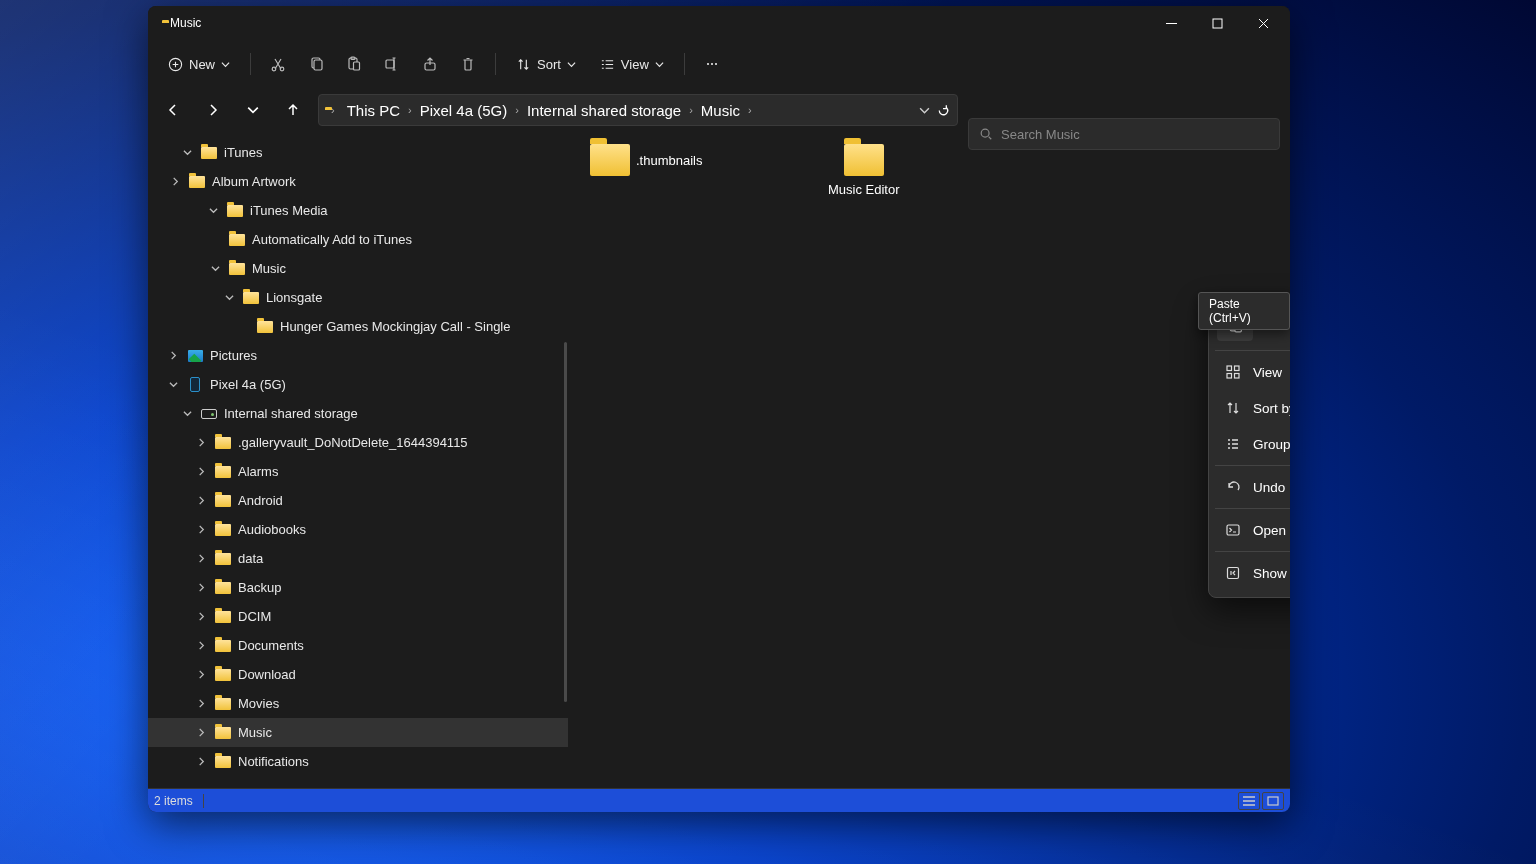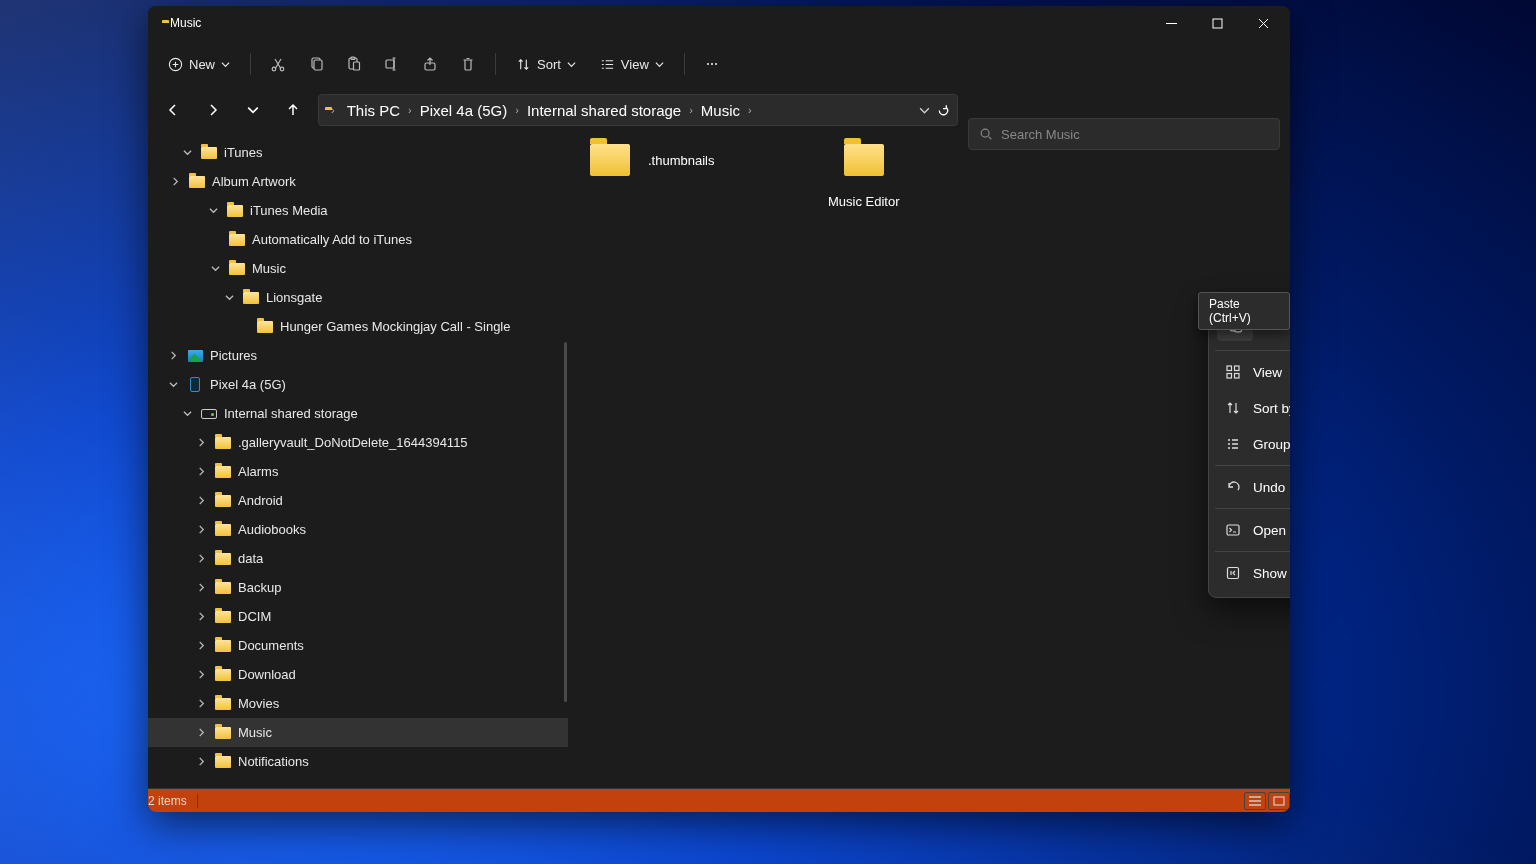--- a/index.html
+++ b/index.html
@@ -54,42 +54,42 @@
   .node .chev.empty { visibility:hidden; }
   .node .ico { width:18px; height:16px; display:flex; align-items:center; justify-content:center; }
   .folder-ic { width:16px; height:12px; background:linear-gradient(#ffe39a,#f1c23a); border-radius:1px; position:relative; }
   .folder-ic::before { content:""; position:absolute; top:-3px; left:0; width:7px; height:3px; background:#f1c23a; border-radius:1px 1px 0 0; }
   .pic-ic { width:15px; height:12px; background:linear-gradient(#38aee8,#1c79c9); border-radius:1px; position:relative; overflow:hidden; }
   .pic-ic::after { content:""; position:absolute; left:2px; bottom:-2px; width:10px; height:8px; background:#16a34a; transform:rotate(45deg); }
   .phone-ic { width:10px; height:15px; border:1.5px solid #2b90c9; border-radius:2px; background:#132739; }
   .drive-ic { width:16px; height:10px; border:1.5px solid #ccc; border-radius:2px; position:relative; }
   .drive-ic::after { content:""; position:absolute; right:2px; top:3px; width:3px; height:3px; background:#7ec36e; border-radius:50%; }
   .content { flex:1; position:relative; padding:10px 16px; overflow:auto; }
-  .item { display:flex; align-items:center; gap:18px; position:absolute; }
+  .item { display:flex; align-items:center; gap:6px; position:absolute; }
   .big-folder { width:40px; height:32px; background:linear-gradient(#ffe18a,#f0c033); border-radius:2px; position:relative; }
   .big-folder::before { content:""; position:absolute; top:-6px; left:0; width:17px; height:6px; background:#f0c033; border-radius:2px 2px 0 0; }
   .item .lbl { color:#fff; font-size:13px; }
   
   .ctx {
     position:absolute; left:640px; top:168px; width:246px;
     background:#2c2c2c; border:1px solid #444; border-radius:8px;
     box-shadow:0 12px 32px rgba(0,0,0,0.6); padding:6px; z-index:50;
   }
   .ctx .iconrow { display:flex; padding:2px 2px 6px; gap:4px; }
   .ctx .iconrow .cell { width:36px; height:32px; display:flex; align-items:center; justify-content:center; border-radius:4px; }
   .ctx .iconrow .cell.active { background:#3c3c3c; }
   .ctx .divider { height:1px; background:#444; margin:3px 0; }
   .ctx .row { display:flex; align-items:center; height:36px; padding:0 10px; gap:12px; border-radius:4px; color:#fff; font-size:13.5px; }
   .tooltip {
     position:absolute; left:630px; top:160px; background:#2c2c2c; border:1px solid #555;
     padding:4px 10px; border-radius:3px; font-size:12px; color:#fff; z-index:60;
     box-shadow:0 4px 12px rgba(0,0,0,0.5);
   }
   
-  .status { height:24px; border-top:1px solid #333; display:flex; align-items:center; padding:0 0; gap:10px; color:#ddd; font-size:12px; background:#c2410c; }
+  .status { height:24px; border-top:1px solid #333; display:flex; align-items:center; padding:0 6px; gap:10px; color:#ddd; font-size:12px; background:#1d4ed8; }
   .status .sep2 { width:1px; height:14px; background:#444; }
   .status .views { margin-left:auto; display:flex; gap:2px; }
   .status .vbtn { width:22px; height:18px; display:flex; align-items:center; justify-content:center; border:1px solid #444; border-radius:2px; }
   svg { display:block; }
 </style>
 </head>
 <body>
 
 <div class="window">
 

